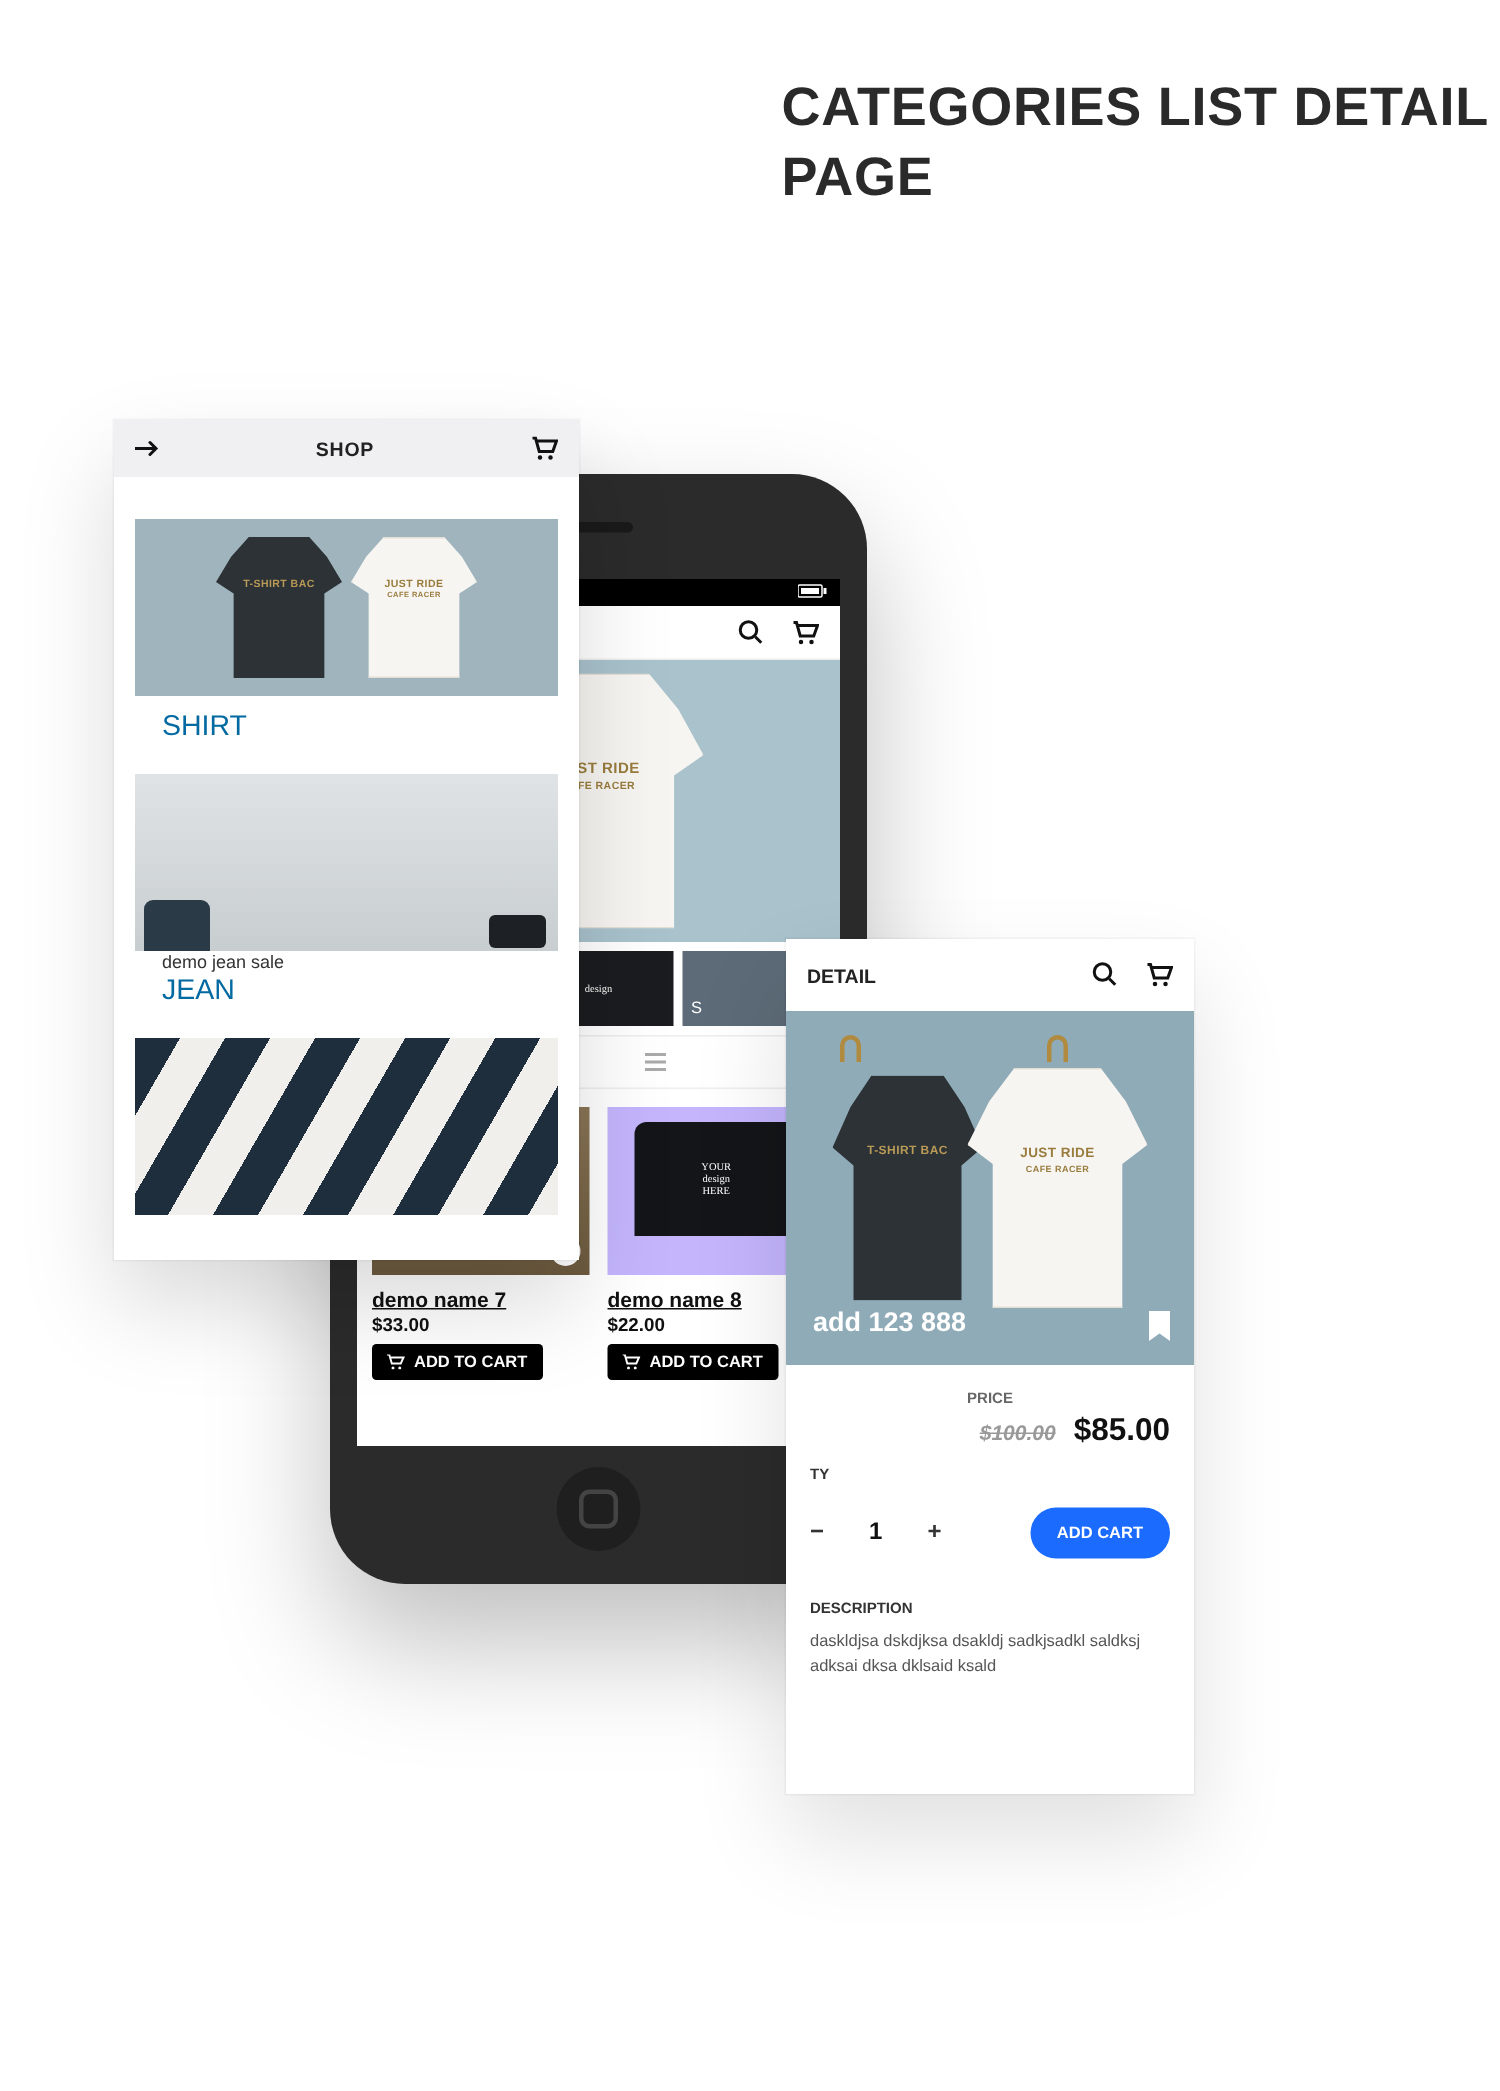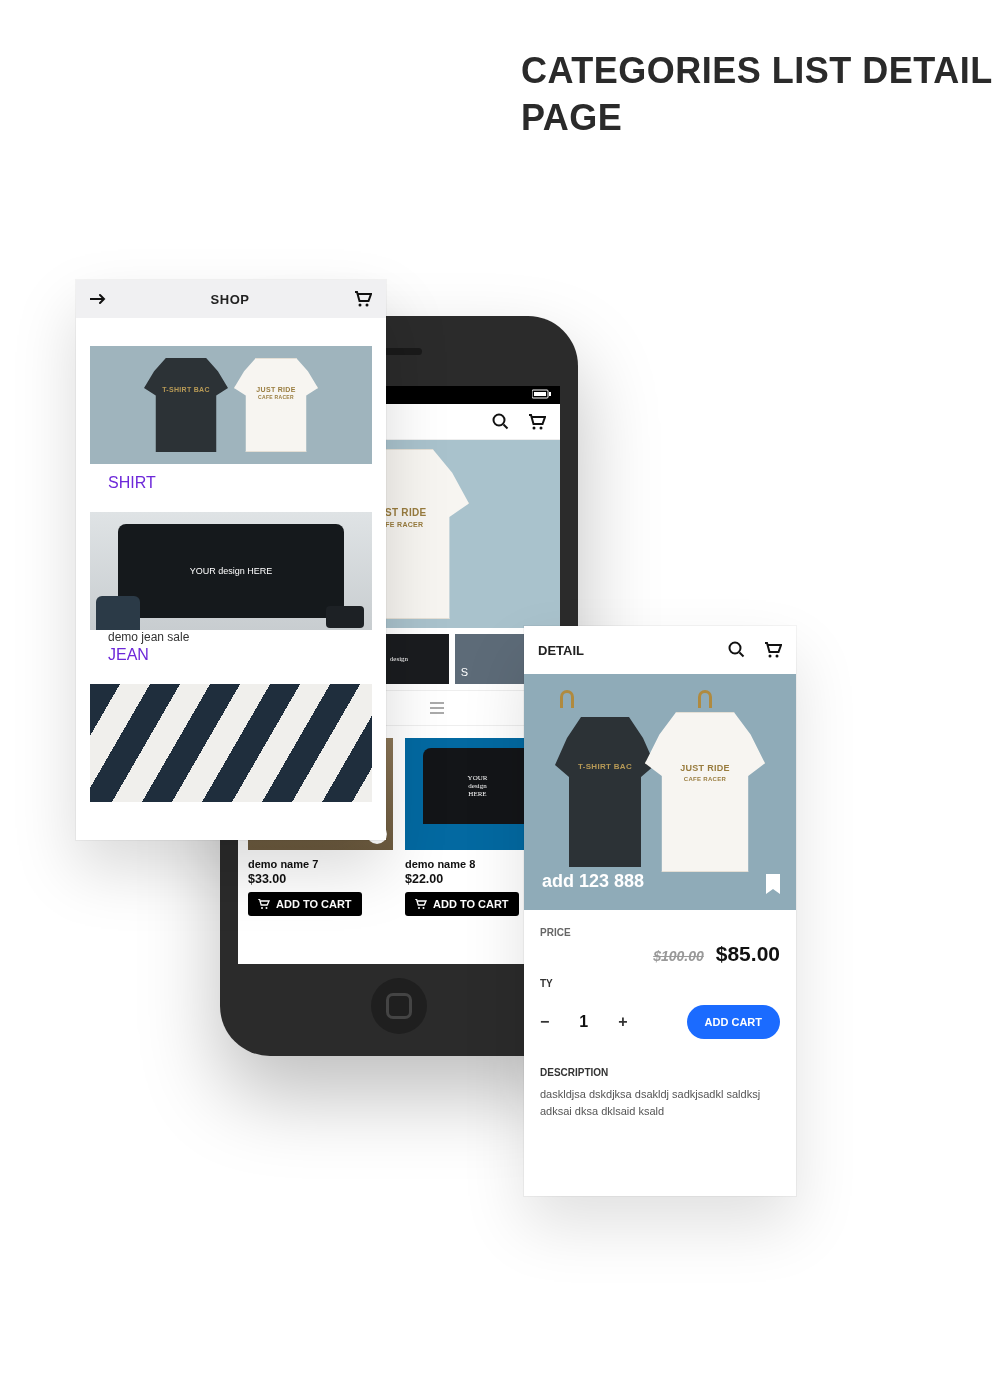--- a/index.html
+++ b/index.html
@@ -7,21 +7,21 @@
 
 .page-title { position: absolute; top: 48px; left: 521px; font-size: 36px; font-weight: 700; color: #2a2a2a; line-height: 1.3; letter-spacing: 0.5px; }
 
 
 .screen1 { position: absolute; top: 280px; left: 76px; width: 310px; height: 560px; background: #fff; box-shadow: 0 30px 60px rgba(0,0,0,0.15), 0 0 0 1px rgba(0,0,0,0.04); z-index: 3; overflow: hidden; }
 .screen1-header { height: 38px; background: #f0f0f2; display: flex; align-items: center; justify-content: space-between; padding: 0 14px; gap: 44px; }
 .screen1-title { font-size: 13px; font-weight: 800; color: #222; letter-spacing: 0.5px; }
 .screen1-body { padding: 28px 14px 0; overflow: hidden; }
 .cat-item { margin-bottom: 18px; }
 .cat-img { width: 100%; height: 118px; background: #9fb4bd; position: relative; display: flex; align-items: center; justify-content: center; overflow: hidden; }
-.cat-label { font-size: 16px; font-weight: 500; color: #6d28d9; padding: 10px 18px 2px; }
+.cat-label { font-size: 19px; font-weight: 500; color: #0369a1; padding: 10px 18px 2px; }
 .cat-sub { font-size: 12px; color: #333; padding: 0 18px; }
 
 
 .phone { position: absolute; top: 316px; left: 220px; width: 358px; height: 740px; background: #2b2b2b; border-radius: 50px; z-index: 2; box-shadow: 0 40px 80px rgba(0,0,0,0.25); }
 .phone-notch { position: absolute; top: 24px; left: 50%; transform: translateX(-50%); width: 110px; height: 22px; display: flex; align-items: center; justify-content: center; gap: 24px; }
 .speaker { width: 46px; height: 7px; border-radius: 4px; background: #1a1a1a; }
 .phone-screen { position: absolute; top: 70px; left: 18px; right: 18px; bottom: 92px; background: #fff; overflow: hidden; }
 .status-bar { height: 18px; background: #000; color: #fff; display: flex; align-items: center; justify-content: space-between; padding: 0 8px; font-size: 10px; }
 .phone-home { position: absolute; bottom: 22px; left: 50%; transform: translateX(-50%); width: 56px; height: 56px; border-radius: 50%; background: #1f1f1f; display: flex; align-items: center; justify-content: center; }
 .phone-home-inner { width: 26px; height: 26px; border-radius: 7px; border: 3px solid #444; }
@@ -34,21 +34,21 @@
 .view-toggle { height: 36px; display: flex; align-items: center; justify-content: center; gap: 60px; border-top: 1px solid #eee; border-bottom: 1px solid #eee; }
 .grid-icon { display: grid; grid-template-columns: repeat(3, 4px); grid-template-rows: repeat(3, 4px); gap: 2px; }
 .grid-icon span { background: #1b6bff; }
 .list-icon { display: flex; flex-direction: column; gap: 3px; }
 .list-icon span { width: 14px; height: 2px; background: #aaa; }
 .products-grid { padding: 12px 10px; display: flex; gap: 12px; }
 .product { flex: 1; }
 .product-img { height: 112px; background: #b0a89c; position: relative; }
 .heart { position: absolute; bottom: 6px; right: 6px; width: 20px; height: 20px; border-radius: 50%; background: #fff; display: flex; align-items: center; justify-content: center; font-size: 11px; }
 .heart.fav { background: #1b6bff; color: #fff; }
-.product-name { font-size: 11px; font-weight: 700; color: #111; margin-top: 8px; }
+.product-name { font-size: 14px; font-weight: 700; color: #111; margin-top: 8px; text-decoration: underline; }
 .product-price { font-size: 12.5px; font-weight: 700; color: #111; margin-top: 2px; }
 .add-cart-btn { margin-top: 6px; background: #000; color: #fff; font-size: 11px; font-weight: 700; padding: 6px 10px; border-radius: 3px; display: inline-flex; align-items: center; gap: 6px; cursor: pointer; }
 
 
 .screen3 { position: absolute; top: 626px; left: 524px; width: 272px; height: 570px; background: #fff; box-shadow: 0 30px 60px rgba(0,0,0,0.12), 0 0 0 1px rgba(0,0,0,0.04); z-index: 4; overflow: hidden; }
 .detail-header { height: 48px; display: flex; align-items: center; justify-content: space-between; padding: 0 14px; }
 .detail-title { font-size: 13px; font-weight: 700; color: #222; }
 .detail-hero { height: 236px; background: #8fabb8; position: relative; display: flex; align-items: flex-end; padding: 18px; }
 .detail-hero-title { color: #fff; font-size: 18px; font-weight: 700; }
 .bookmark { position: absolute; right: 16px; bottom: 16px; width: 14px; height: 20px; background: #fff; clip-path: polygon(0 0, 100% 0, 100% 100%, 50% 75%, 0 100%); }
@@ -108,23 +108,20 @@
           </div>
         <div class="tshirt light">
             <div class="tshirt-body"></div>
             <div class="tshirt-text"><span>JUST RIDE</span><br><span style="font-size:5px">CAFE RACER</span></div>
           </div>
       </div>
       <div class="cat-label">SHIRT</div>
     </div>
     <div class="cat-item">
       <div class="cat-img" style="background:linear-gradient(#dfe3e5,#c8cdd0);">
-        <div style="position:absolute;inset:12px 28px;background:#15191c;border-radius:8px 8px 0 0;display:flex;align-items:center;justify-content:center;color:#fff;font-size:9px;text-align:center;font-family:cursive;">
-          <span>YOUR design HERE</span>
-        </div>
         <div style="position:absolute;bottom:0;left:6px;width:44px;height:34px;background:#2b3a47;border-radius:6px 6px 0 0;"></div>
         <div style="position:absolute;bottom:2px;right:8px;width:38px;height:22px;background:#1d2125;border-radius:4px;"></div>
       </div>
       <div class="cat-sub">demo jean sale</div>
       <div class="cat-label" style="padding-top:2px">JEAN</div>
     </div>
     <div class="cat-item">
       <div class="cat-img" style="background:repeating-linear-gradient(120deg,#1f2e3d 0 26px,#f0efec 26px 52px);"></div>
     </div>
   </div>
@@ -204,21 +201,21 @@
         <div class="add-cart-btn">
           <svg width="12" height="10" viewBox="0 0 12 10">
               <path d="M0 0h1.5l1.7 6h6L11 2H2.7" stroke="#fff" stroke-width="1.3" fill="none"></path>
               <circle cx="4" cy="9" r="1" fill="#fff"></circle>
               <circle cx="8.5" cy="9" r="1" fill="#fff"></circle>
             </svg>
           <span>ADD TO CART</span>
         </div>
       </div>
       <div class="product">
-        <div class="product-img" style="background:#0369a1;">
+        <div class="product-img" style="background:#c4b5fd;">
           <div style="position:absolute;inset:10px 18px auto;height:68%;background:#131518;border-radius:8px 8px 0 0;display:flex;align-items:center;justify-content:center;color:#fff;font-size:7px;font-family:cursive;text-align:center;">YOUR<br>design<br>HERE</div>
           <div class="heart fav">♥</div>
         </div>
         <div class="product-name">demo name 8</div>
         <div class="product-price">$22.00</div>
         <div class="add-cart-btn">
           <svg width="12" height="10" viewBox="0 0 12 10">
               <path d="M0 0h1.5l1.7 6h6L11 2H2.7" stroke="#fff" stroke-width="1.3" fill="none"></path>
               <circle cx="4" cy="9" r="1" fill="#fff"></circle>
               <circle cx="8.5" cy="9" r="1" fill="#fff"></circle>
@@ -261,21 +258,21 @@
           <div class="tshirt-text" style="font-size:8px">T-SHIRT BAC</div>
         </div>
       <div class="tshirt light" style="width:120px;height:160px;">
           <div class="tshirt-body"></div>
           <div class="tshirt-text" style="font-size:9px;top:32%;"><span>JUST RIDE</span><br><span style="font-size:6px">CAFE RACER</span></div>
         </div>
     </div>
     <div class="detail-hero-title">add 123 888</div>
     <div class="bookmark"></div>
   </div>
-  <div style="text-align:left;padding:12px 16px 0;"><span class="price-label">PRICE</span></div>
+  <div style="text-align:center;padding:12px 16px 0;"><span class="price-label">PRICE</span></div>
   <div class="price-row" style="padding-top:2px;">
     <span class="old-price">$100.00</span>
     <span class="new-price">$85.00</span>
   </div>
   <div class="qty-section">
     <div class="qty-label">TY</div>
     <div class="qty-row">
       <div class="qty-controls">
         <span class="qty-btn">−</span>
         <span class="qty-val">1</span>

